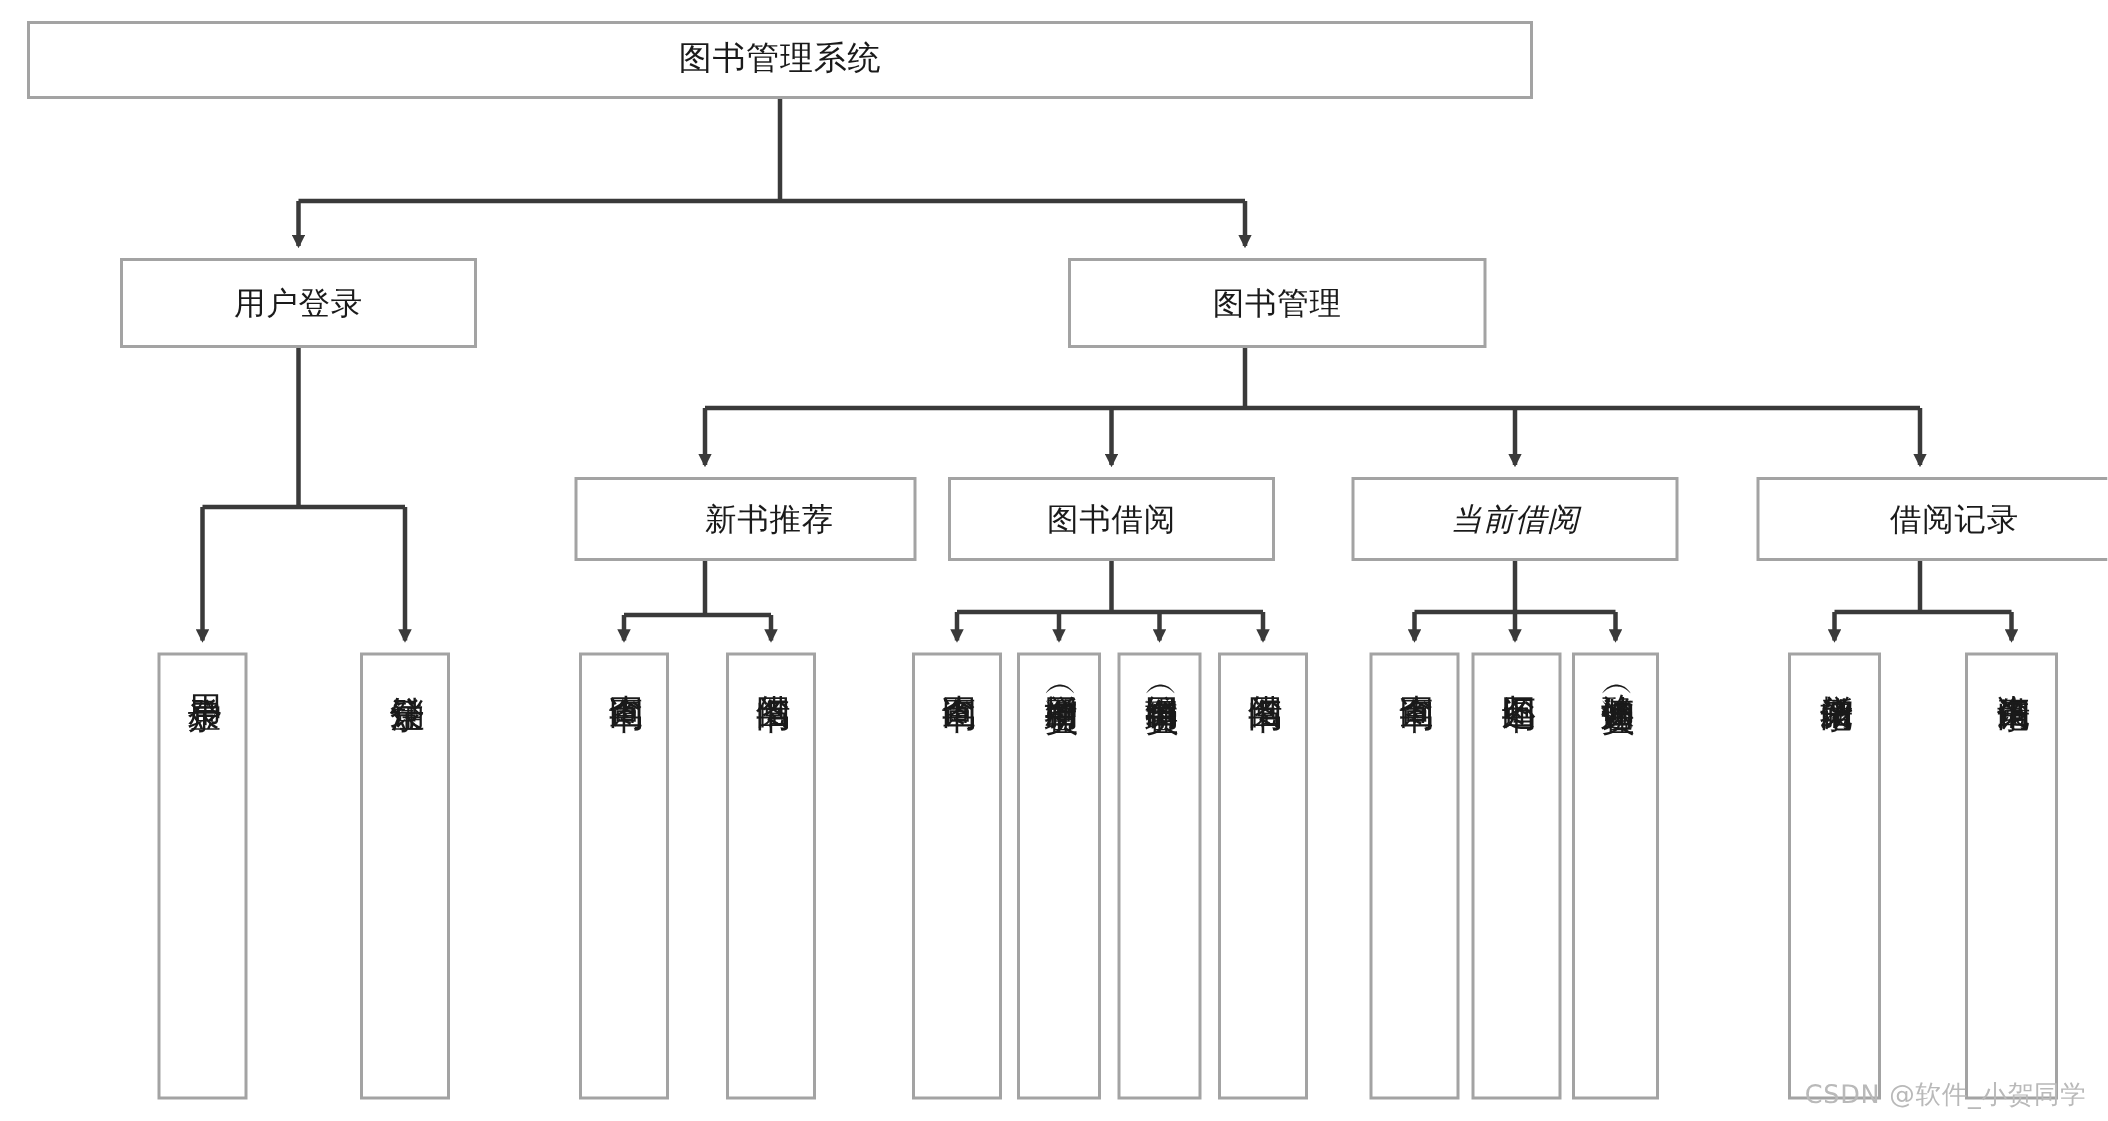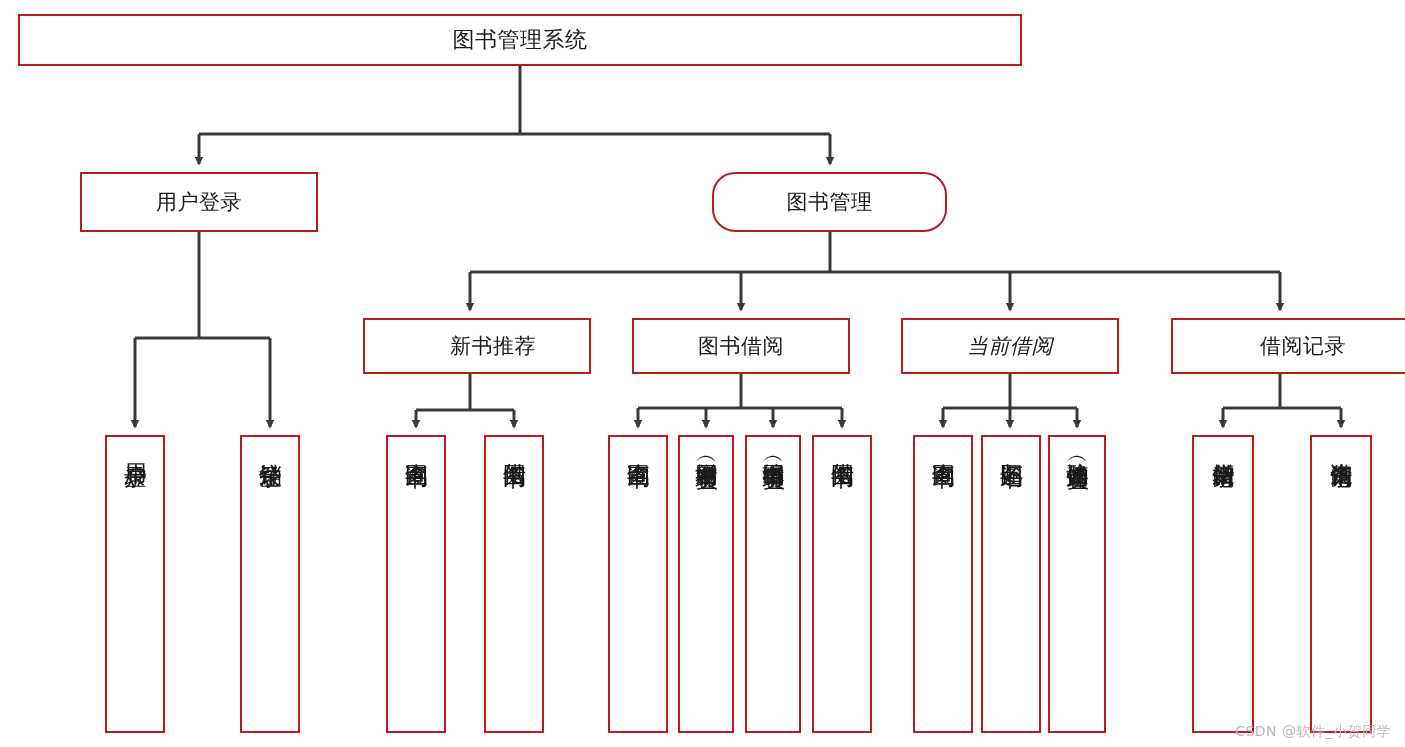--- a/index.html
+++ b/index.html
@@ -21,21 +21,21 @@
   #diagram-svg {
     position: absolute;
     left: 0;
     top: 0;
     width: 1405px;
     height: 747px;
   }
   .node {
     position: absolute;
     box-sizing: border-box;
-    border: 2px solid #b91c1c;
+    border: 2px solid #a3a3a3;
     background: #ffffff;
     display: flex;
     align-items: center;
     justify-content: center;
     color: #1a1a1a;
   }
   .node-label {
     display: block;
     text-align: center;
     line-height: 1.16;
@@ -60,21 +60,21 @@
     letter-spacing: 1px;
     max-height: 100%;
   }
   .node.vertical.tall-text .node-label {
     font-size: 22px;
   }
   #watermark {
     position: absolute;
     right: 14px;
     bottom: 6px;
-    font-size: 14px;
+    font-size: 17px;
     color: #b9b9b9;
     letter-spacing: 0.5px;
     white-space: nowrap;
     pointer-events: none;
   }
 </style>
 </head>
 <body>
 
 <div id="diagram-root">
@@ -129,25 +129,25 @@
     </g>
   </svg>
 
   <div class="node root horizontal" style="left: 18px; top: 14px; width: 1004px; height: 52px;">
     <span class="node-label">图书管理系统</span>
   </div>
 
   <div class="node horizontal" style="left: 80px; top: 172px; width: 238px; height: 60px;">
     <span class="node-label">用户登录</span>
   </div>
-  <div class="node horizontal" style="left: 712px; top: 172px; width: 235px; height: 60px; border-radius: 23px;">
+  <div class="node horizontal" style="left: 712px; top: 172px; width: 279px; height: 60px;">
     <span class="node-label">图书管理</span>
   </div>
 
-  <div class="node horizontal" style="left: 363px; top: 318px; width: 228px; height: 56px; padding-left: 32px;">
+  <div class="node horizontal" style="left: 383px; top: 318px; width: 228px; height: 56px; padding-left: 32px;">
     <span class="node-label">新书推荐</span>
   </div>
   <div class="node horizontal" style="left: 632px; top: 318px; width: 218px; height: 56px; justify-content: center;">
     <span class="node-label">图书借阅</span>
   </div>
   <div class="node horizontal" style="left: 901px; top: 318px; width: 218px; height: 56px; font-style: italic;">
     <span class="node-label">当前借阅</span>
   </div>
   <div class="node horizontal" style="left: 1171px; top: 318px; width: 264px; height: 56px;">
     <span class="node-label">借阅记录</span>

